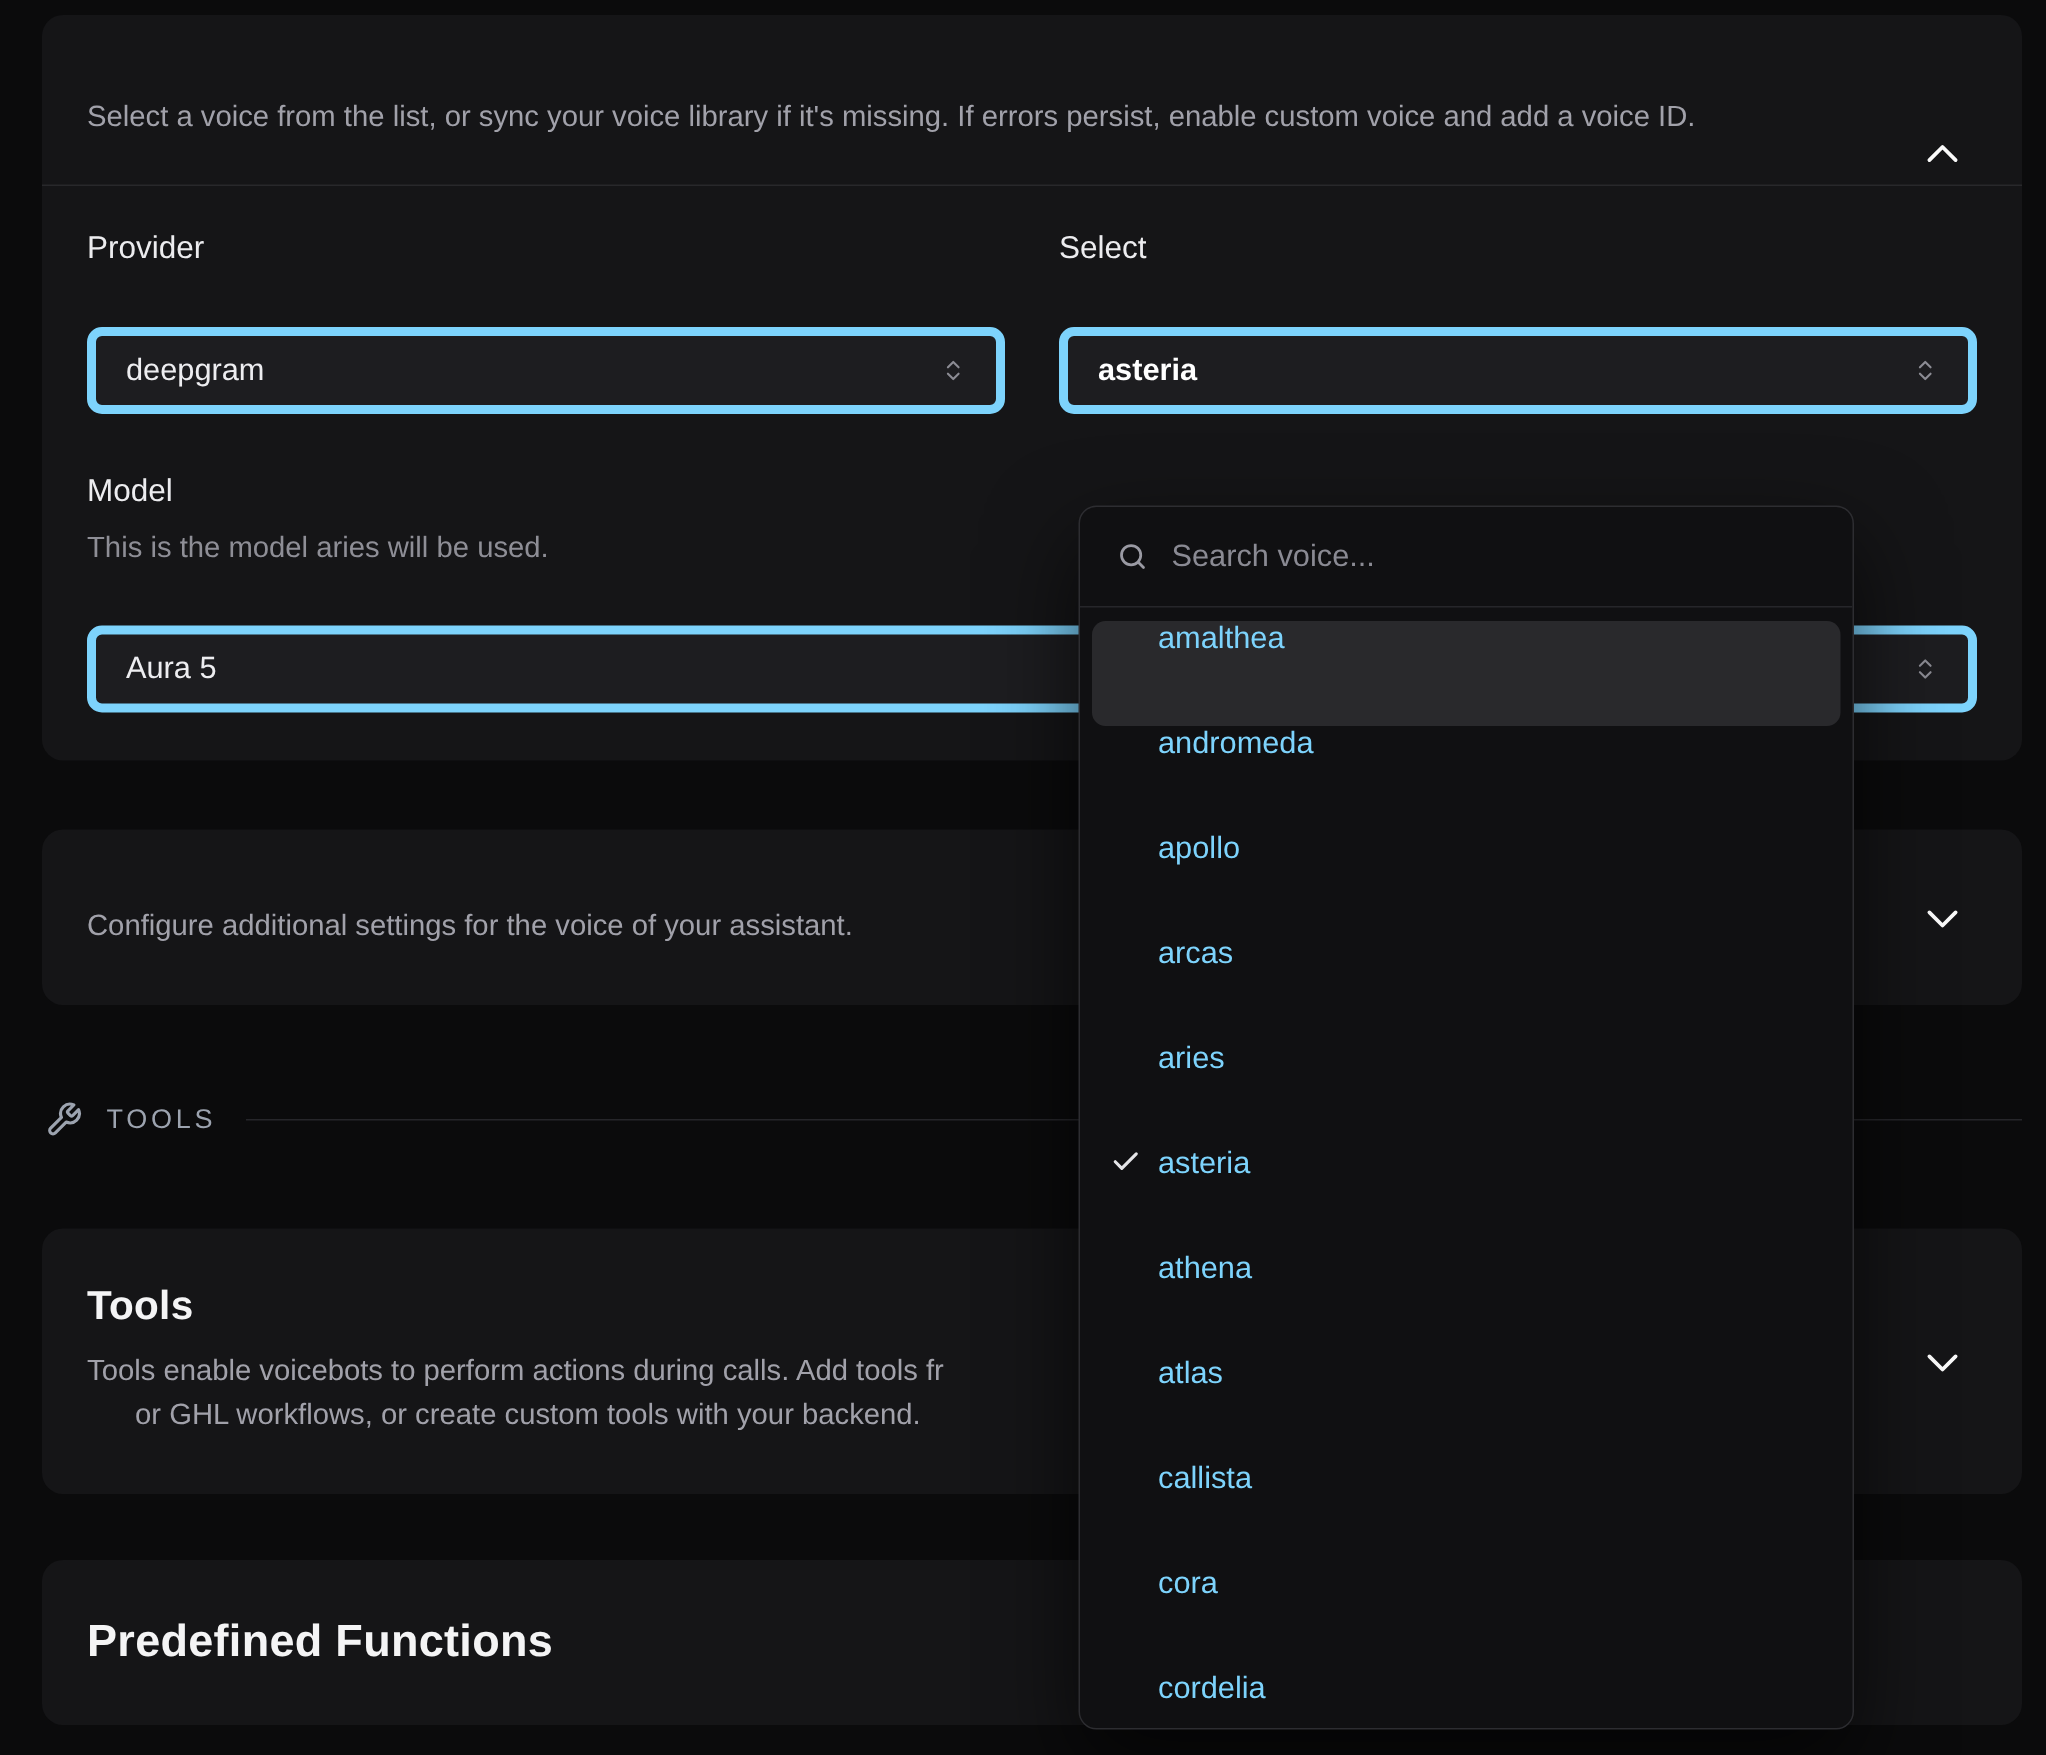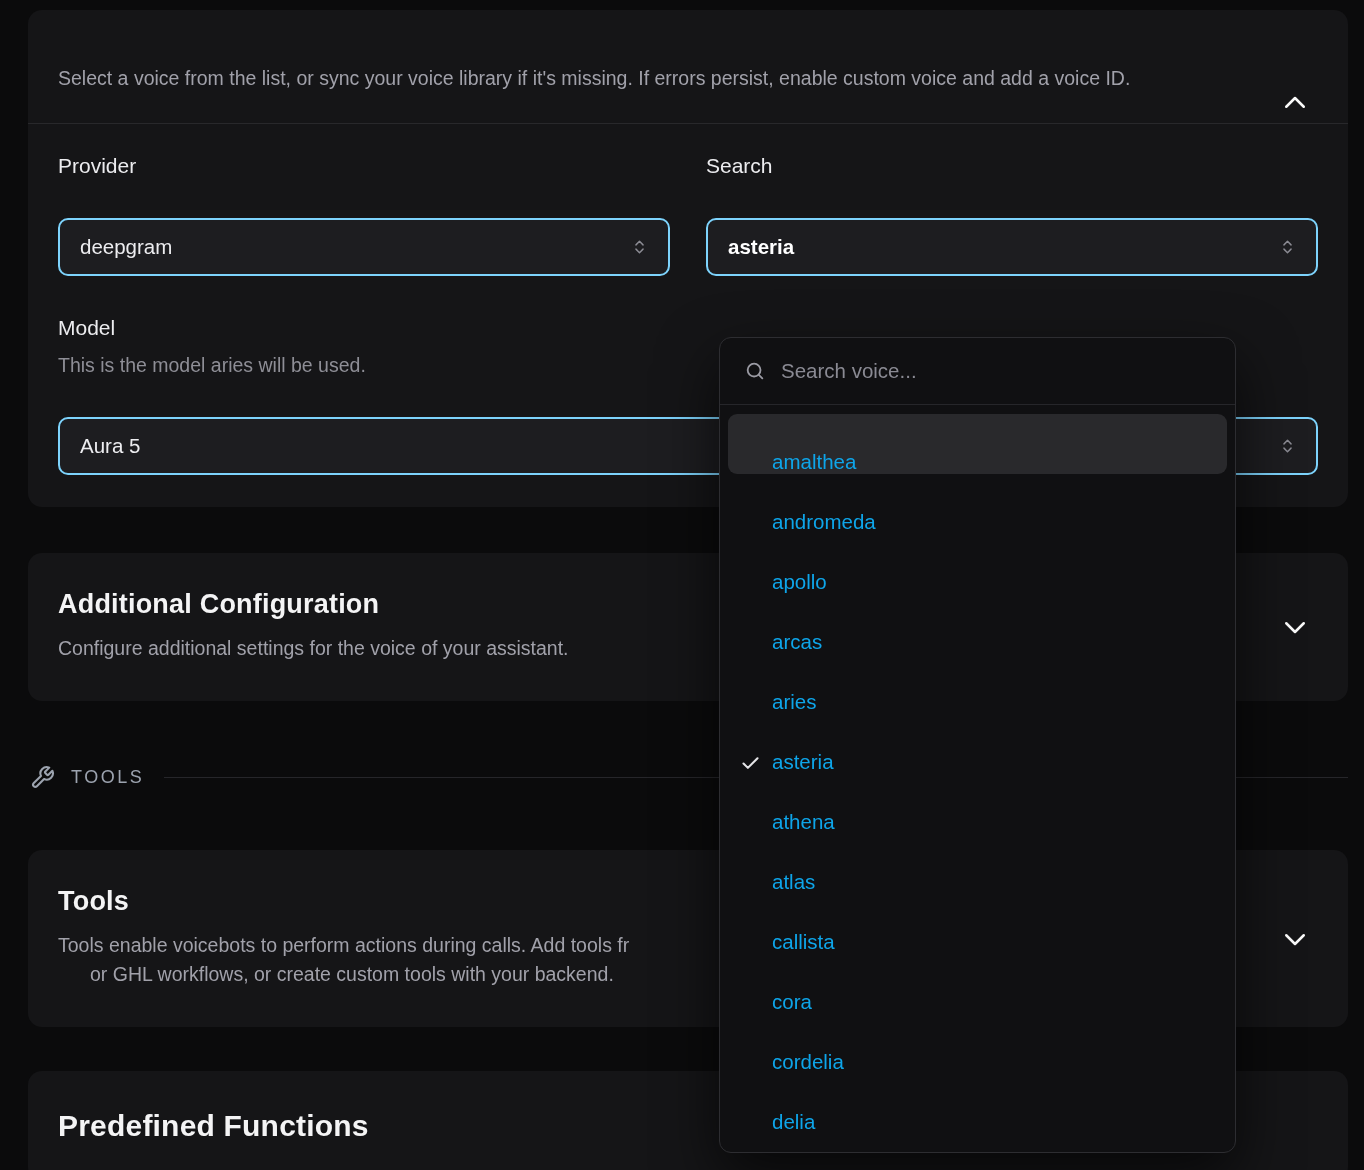--- a/index.html
+++ b/index.html
@@ -55,21 +55,21 @@
   .card-body { padding: 30px 30px 32px 30px; }
   .form-grid {
     display: grid;
     grid-template-columns: 1fr 1fr;
     column-gap: 36px;
   }
   .field-label { font-size: 21px; font-weight: 500; color: #ececef; margin-bottom: 24px; }
   .select {
     height: 58px;
     background: #1d1d20;
-    border: 2px solid #7dd3fc;
+    border: 6px solid #7dd3fc;
     border-radius: 10px;
     display: flex;
     align-items: center;
     justify-content: space-between;
     padding: 0 20px;
     font-size: 20.5px;
     color: #ededf0;
     cursor: pointer;
     margin-top: 40px;
   }
@@ -127,27 +127,27 @@
     background: transparent;
     border: none;
     outline: none;
     color: #e4e4e7;
     font-size: 20.5px;
     font-family: "Liberation Sans", sans-serif;
   }
   .vd-search input::placeholder { color: #8a8a93; }
   .vd-list { padding: 9px 8px; overflow: hidden; }
   .vd-item {
-    height: 60px;
-    display: flex;
-    align-items: flex-end;
+    height: 70px;
+    display: flex;
+    align-items: flex-start;
     border-radius: 9px;
     padding: 0 12px;
     font-size: 20.5px;
-    color: #0ea5e9;
+    color: #7dd3fc;
     cursor: pointer;
   }
   .vd-item .slot { width: 32px; display: flex; align-items: center; color: #e4e4e7; }
   .vd-item.active { background: #29292c; }
 
   svg { display: block; }
 </style>
 </head>
 <body>
 
@@ -173,21 +173,21 @@
             <span>deepgram</span>
             <span class="updown">
               <svg width="17" height="22" viewBox="0 0 24 24" fill="none" stroke="currentColor" stroke-width="2" stroke-linecap="round" stroke-linejoin="round">
                   <path d="M7 9l5-5 5 5"></path>
                   <path d="M7 15l5 5 5-5"></path>
                 </svg>
             </span>
           </div>
         </div>
         <div>
-          <div class="field-label">Search</div>
+          <div class="field-label">Select</div>
           <div class="select">
             <span class="val-bold">asteria</span>
             <span class="updown">
               <svg width="17" height="22" viewBox="0 0 24 24" fill="none" stroke="currentColor" stroke-width="2" stroke-linecap="round" stroke-linejoin="round">
                   <path d="M7 9l5-5 5 5"></path>
                   <path d="M7 15l5 5 5-5"></path>
                 </svg>
             </span>
           </div>
         </div>
@@ -202,21 +202,20 @@
                   <path d="M7 15l5 5 5-5"></path>
                 </svg>
             </span>
           </div>
         </div>
       </div>
     </div>
   </section>
 
   <section class="card simple-card mt-sm" style="margin-top:46px;">
-    <div class="card-title">Additional Configuration</div>
     <div class="card-desc">Configure additional settings for the voice of your assistant.</div>
     <button class="chevron-btn mid">
       <span>
         <svg width="30" height="30" viewBox="0 0 24 24" fill="none" stroke="currentColor" stroke-width="2" stroke-linecap="round" stroke-linejoin="round">
             <path d="M5 9l7 7 7-7"></path>
           </svg>
       </span>
     </button>
   </section>
 

